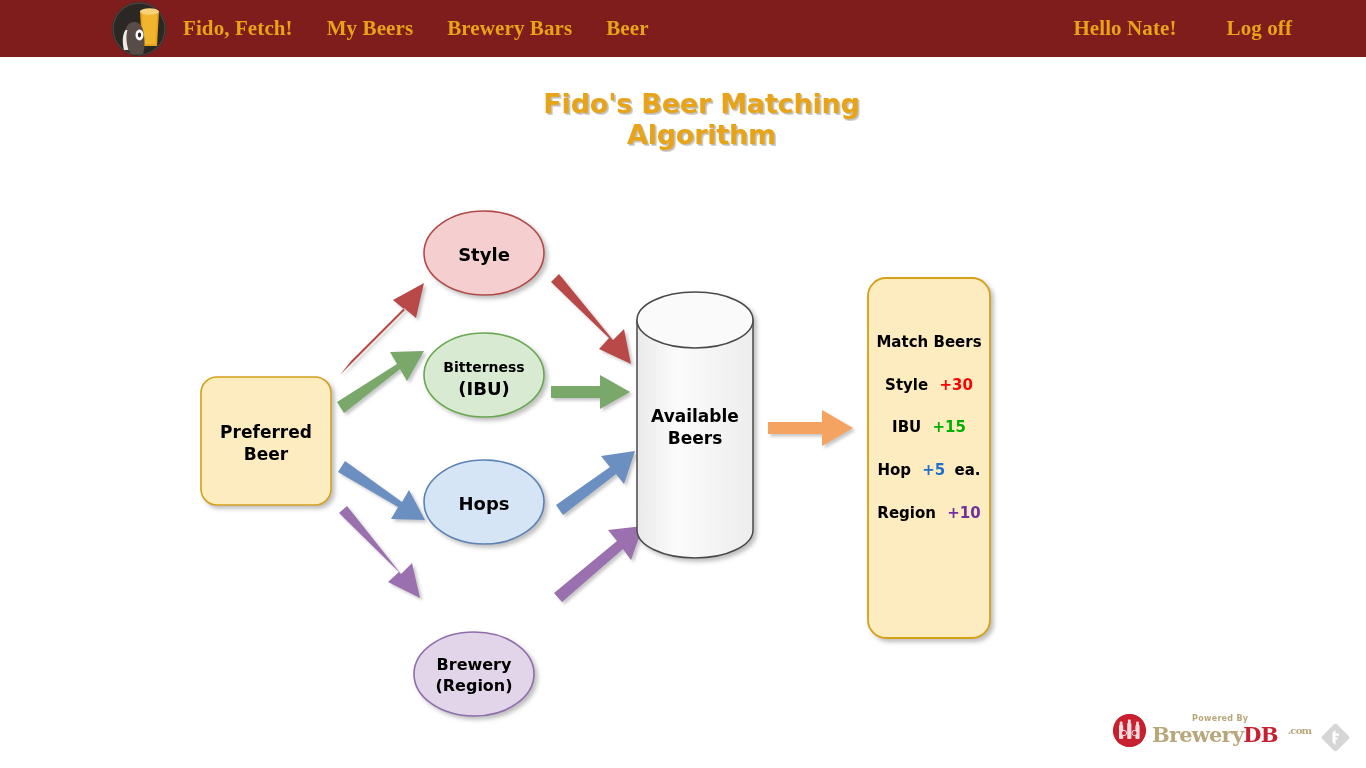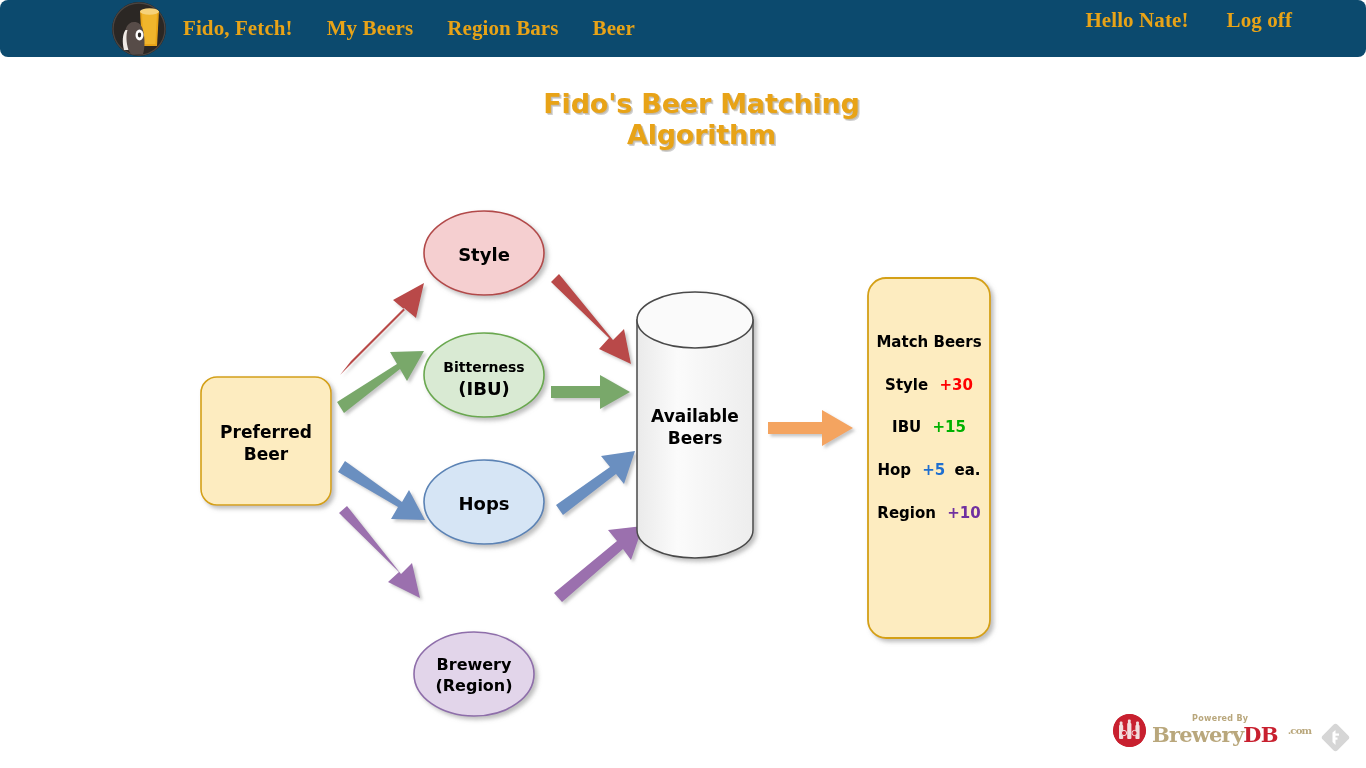--- a/index.html
+++ b/index.html
@@ -8,22 +8,22 @@
     width: 1366px; height: 768px;
     background: #ffffff;
     font-family: "Liberation Sans", sans-serif;
     overflow: hidden;
   }
 
   
   #navbar {
     position: absolute; top: 0; left: 0;
     width: 1366px; height: 57px;
-    background: #0c4a6e;
-    display: flex; align-items: center; border-radius: 8px;
+    background: #7f1d1d;
+    display: flex; align-items: center;
   }
   #nav-brand {
     position: absolute; left: 112px; top: 2px;
     width: 54px; height: 54px;
     border-radius: 50%;
     background: #2b2724;
     overflow: hidden;
   }
   #nav-links {
     position: absolute; left: 183px; top: 0;
@@ -32,22 +32,22 @@
   .nav-link {
     color: #e8a317;
     font-family: "Liberation Serif", serif;
     font-size: 21px; font-weight: bold;
     margin-right: 34px;
     white-space: nowrap;
     cursor: pointer;
     letter-spacing: .1px;
   }
   #nav-right {
-    position: absolute; right: 74px; top: 8px;
-    height: 57px; display: flex; 
+    position: absolute; right: 74px; top: 0;
+    height: 57px; display: flex; align-items: center; gap: 12px;
   }
   #nav-right .nav-link { margin-right: 0; margin-left: 38px; }
 
   
   #page-title {
     position: absolute; left: 0; top: 88px;
     width: 1366px;
     text-align: center;
     font-family: "DejaVu Sans", sans-serif;
     font-size: 27px; font-weight: bold;
@@ -125,21 +125,21 @@
       <path d="M22 20 C15 20 12 28 13 36 C13.6 42 16 48 19 52 L31 52 C33 46 33 36 31 28 C29.5 22.5 26.5 20 22 20 Z" fill="#574c48"></path>
       <path d="M13.5 28 C10.5 32 10 40 12 48 L16.5 48 C14 40 14 33 15.5 28 Z" fill="#efe9e4"></path>
       <ellipse cx="27.5" cy="33" rx="4" ry="5.4" fill="#ffffff"></ellipse>
       <ellipse cx="27.5" cy="33" rx="1.7" ry="2.4" fill="#2b2724"></ellipse>
     </svg>
   </div>
 
   <div id="nav-links">
     <div class="nav-link">Fido, Fetch!</div>
     <div class="nav-link">My Beers</div>
-    <div class="nav-link">Region Bars</div>
+    <div class="nav-link">Brewery Bars</div>
     <div class="nav-link">Beer</div>
   </div>
 
   <div id="nav-right">
     <div class="nav-link">Hello Nate!</div>
     <div class="nav-link">Log off</div>
   </div>
 </div>
 
 <div id="page-title">

